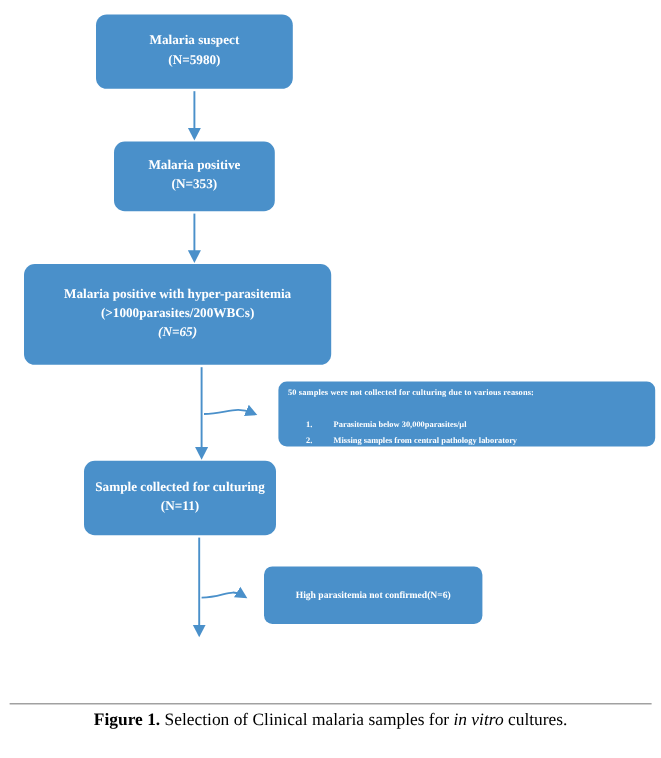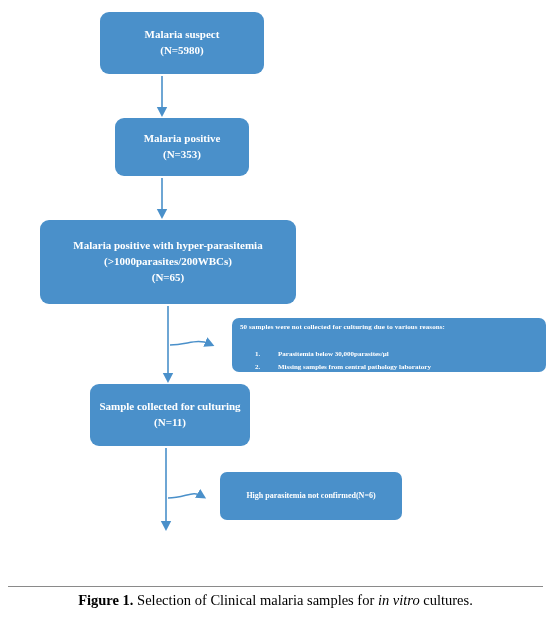--- a/index.html
+++ b/index.html
@@ -26,25 +26,24 @@
     color: #ffffff;
     font-family: "Liberation Serif", serif;
     font-weight: bold;
     text-align: center;
     display: flex;
     flex-direction: column;
     justify-content: center;
     align-items: center;
     box-sizing: border-box;
     line-height: 1.45;
-    margin-left: 20px;
   }
   .node .l1 { display: block; }
   .node .l2 { display: block; }
-  .node .l3 { display: block; }
+  .node .l3 { display: block; font-style: italic; }
 
   .n1 { left: 80px;  top: 12px;  width: 164px; height: 62px;  font-size: 11px; }
   .n2 { left: 95px;  top: 118px; width: 134px; height: 58px;  font-size: 11px; }
   .n3 { left: 20px;  top: 220px; width: 256px; height: 84px;  font-size: 11px; }
   .n4 { left: 70px;  top: 384px; width: 160px; height: 62px;  font-size: 11px; }
   .n5 { left: 72px;  top: 532px; width: 190px; height: 50px;  font-size: 11px; }
 
   .side {
     position: absolute;
     background: #4a90ca;

